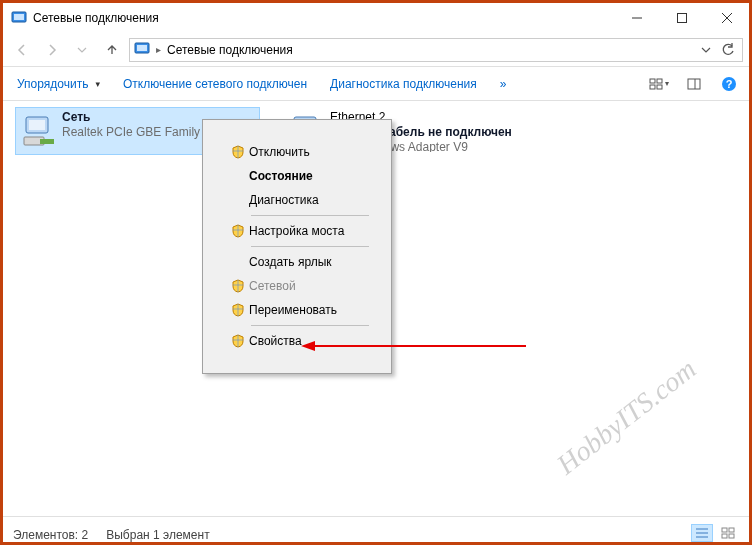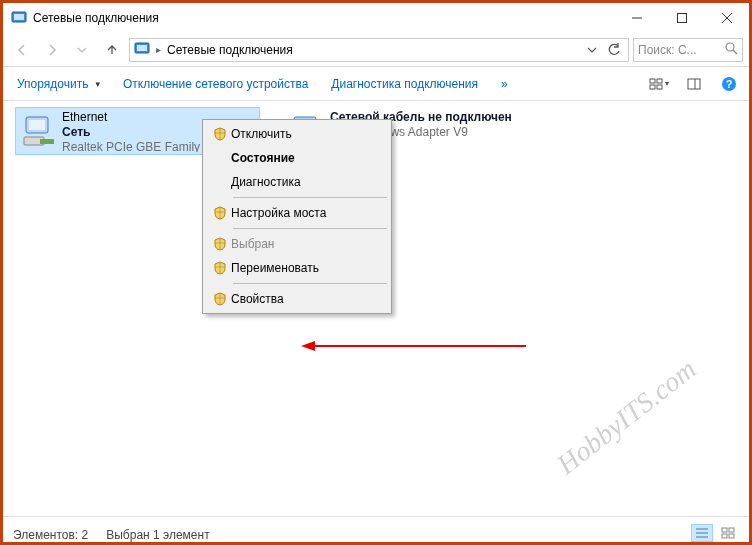--- a/index.html
+++ b/index.html
@@ -119,21 +119,21 @@
   .adapter .name { color: #000; white-space: nowrap; }
   .adapter .status { color: #0f172a; white-space: nowrap; font-weight: bold; }
   .adapter .device { color: #6d6d6d; white-space: nowrap; overflow:hidden; text-overflow: ellipsis; }
 
   
   .context-menu {
     position: absolute;
     background: #f0f0f0;
     border: 1px solid #a0a0a0;
     box-shadow: 3px 3px 4px rgba(0,0,0,0.25);
-    padding: 2px;
+    padding: 20px;
     font-size: 12px;
     width: 190px;
   }
   .cm-item {
     display: flex;
     align-items: center;
     height: 24px;
     padding: 0 10px 0 4px;
   }
   .cm-item .cm-icon { width: 22px; display:flex; justify-content:center; }
@@ -245,35 +245,28 @@
           </div>
         <div class="bc-btn">
             <svg width="14" height="14">
               <path d="M11 3 A5 5 0 1 0 12 8" fill="none" stroke="currentColor" stroke-width="1.3"></path>
               <path d="M11 0 L11 4 L7 4" fill="none" stroke="currentColor" stroke-width="1.3"></path>
             </svg>
           </div>
       </div>
     </div>
 
-    <div class="searchbox">
-      <span style="flex:1; overflow:hidden; white-space:nowrap;">Поиск: С...</span>
-      <span><svg width="13" height="13">
-            <circle cx="5" cy="5" r="4" fill="none" stroke="#888" stroke-width="1.2"></circle>
-            <line x1="8" y1="8" x2="12" y2="12" stroke="#888" stroke-width="1.2"></line>
-          </svg></span>
-    </div>
   </div>
 
   <div class="toolbar">
     <div class="tool-item chev">
         <span>Упорядочить</span>
       </div>
     <div class="tool-item">
-        <span>Отключение сетевого устройства</span>
+        <span>Отключение сетевого подключен</span>
       </div>
     <div class="tool-item">
         <span>Диагностика подключения</span>
       </div>
     <div class="tool-item">
         <span>»</span>
       </div>
     <div class="tool-sep"></div>
     <div class="tool-icon-btn dd">
         <svg width="14" height="14">
@@ -302,36 +295,36 @@
     <div class="adapter selected" style="left:12px; top:6px;">
       <div class="icon">
         <svg width="40" height="40">
             <rect x="6" y="6" width="22" height="16" rx="2" fill="#bcd8f5" stroke="#4a7db5"></rect>
             <rect x="9" y="9" width="16" height="10" fill="#e8f2fc"></rect>
             <rect x="4" y="26" width="20" height="8" rx="1" fill="#d8d8d8" stroke="#888"></rect>
             <rect x="20" y="28" width="14" height="5" fill="#69aa46"></rect>
           </svg>
       </div>
       <div class="lines">
-        <div class="name">Ethernet</div>
         <div class="status">Сеть</div>
         <div class="device">Realtek PCIe GBE Family</div>
       </div>
     </div>
 
     <div class="adapter" style="left:280px; top:6px;">
       <div class="icon">
         <svg width="40" height="40">
             <rect x="6" y="6" width="22" height="16" rx="2" fill="#bcd8f5" stroke="#4a7db5"></rect>
             <rect x="9" y="9" width="16" height="10" fill="#e8f2fc"></rect>
             <line x1="6" y1="30" x2="30" y2="10" stroke="#d02020" stroke-width="3"></line>
             <line x1="6" y1="10" x2="30" y2="30" stroke="#d02020" stroke-width="3"></line>
           </svg>
       </div>
       <div class="lines">
+        <div class="name">Ethernet 2</div>
         <div class="status">Сетевой кабель не подключен</div>
         <div class="device">TAP-Windows Adapter V9</div>
       </div>
     </div>
 
     <div class="context-menu" style="left:199px; top:18px;">
       <div class="cm-item">
         <span class="cm-icon">
             <svg width="14" height="14">
               <path d="M7 1 L12 3 L12 7 Q12 12 7 13 Q2 12 2 7 L2 3 Z" fill="#ffd24a" stroke="#c08000"></path>
@@ -352,28 +345,32 @@
       <div class="cm-item">
         <span class="cm-icon">
             <svg width="14" height="14">
               <path d="M7 1 L12 3 L12 7 Q12 12 7 13 Q2 12 2 7 L2 3 Z" fill="#ffd24a" stroke="#c08000"></path>
               <path d="M7 1 L7 13 M2 6 L12 6" stroke="#5a8fd6" stroke-width="0.6"></path>
             </svg>
           </span>
         <span class="cm-label">Настройка моста</span>
       </div>
       <div class="cm-sep"></div>
+      <div class="cm-item">
+        <span class="cm-icon"></span>
+        <span class="cm-label">Создать ярлык</span>
+      </div>
       <div class="cm-item disabled">
         <span class="cm-icon">
             <svg width="14" height="14">
               <path d="M7 1 L12 3 L12 7 Q12 12 7 13 Q2 12 2 7 L2 3 Z" fill="#ffd24a" stroke="#c08000"></path>
               <path d="M7 1 L7 13 M2 6 L12 6" stroke="#5a8fd6" stroke-width="0.6"></path>
             </svg>
           </span>
-        <span class="cm-label">Выбран</span>
+        <span class="cm-label">Сетевой</span>
       </div>
       <div class="cm-item">
         <span class="cm-icon">
             <svg width="14" height="14">
               <path d="M7 1 L12 3 L12 7 Q12 12 7 13 Q2 12 2 7 L2 3 Z" fill="#ffd24a" stroke="#c08000"></path>
               <path d="M7 1 L7 13 M2 6 L12 6" stroke="#5a8fd6" stroke-width="0.6"></path>
             </svg>
           </span>
         <span class="cm-label">Переименовать</span>
       </div>

